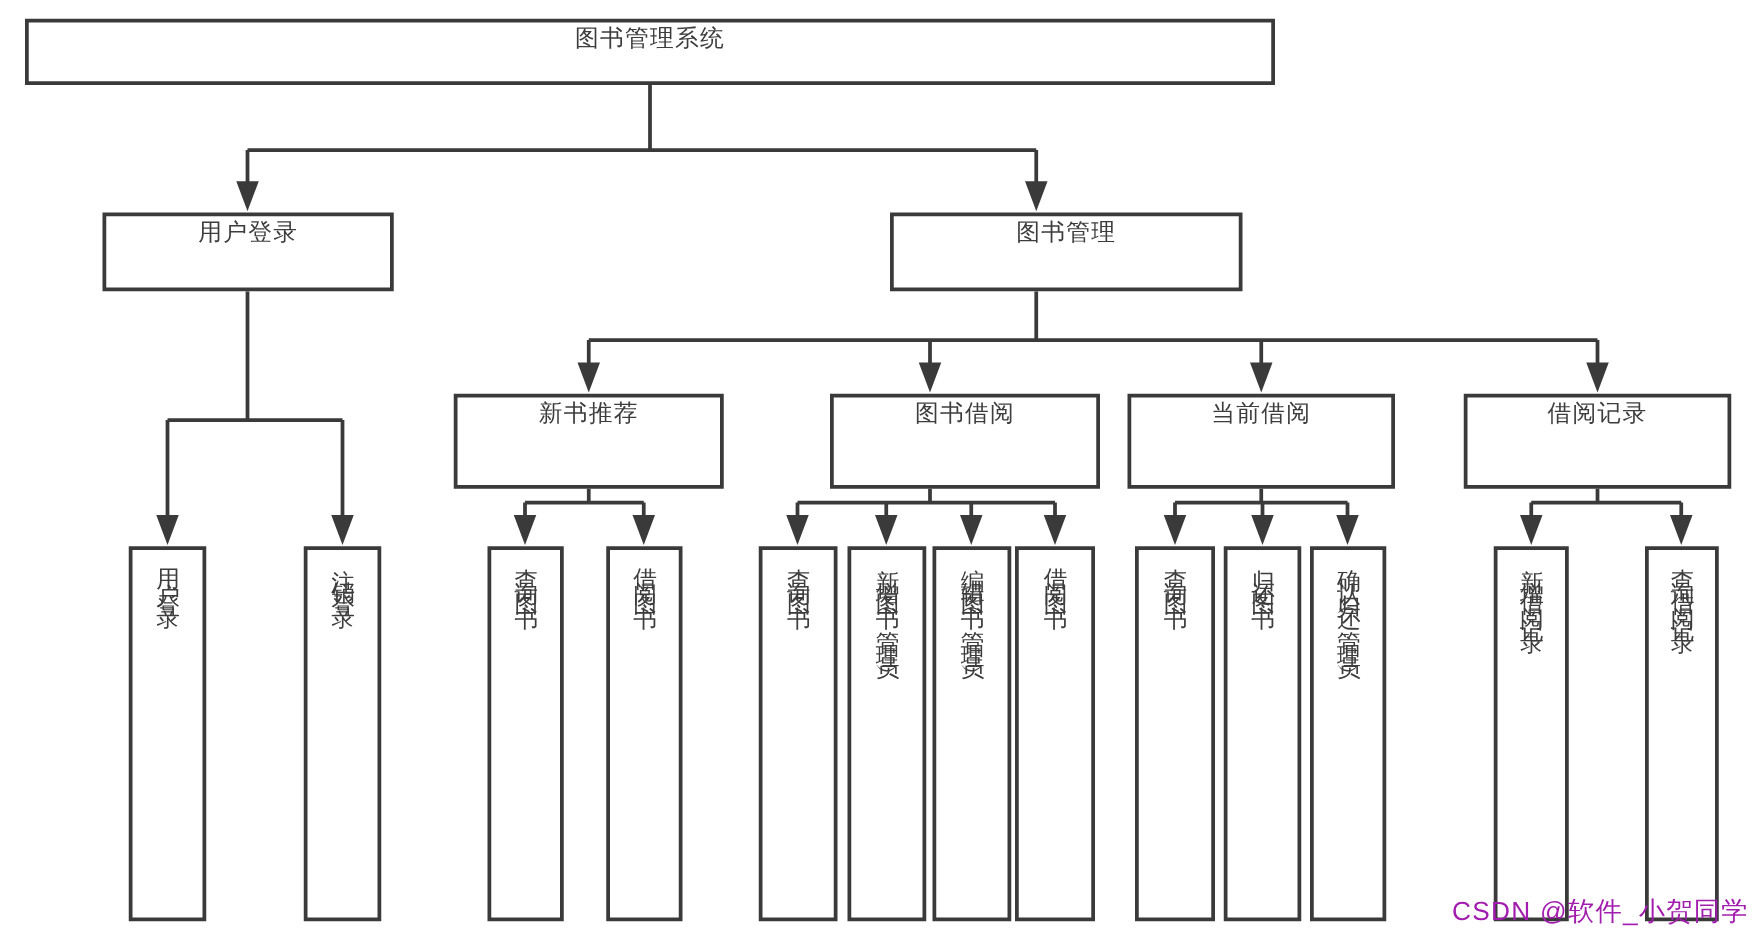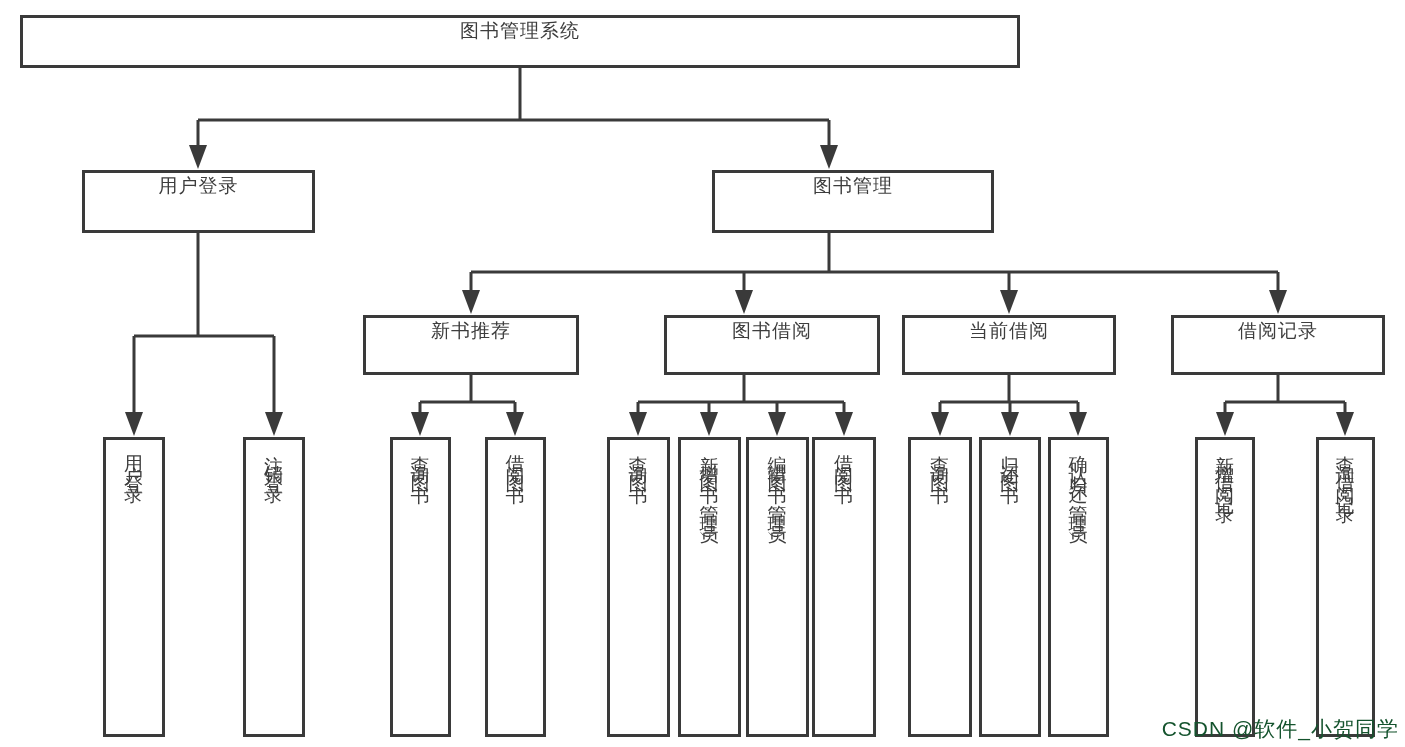--- a/index.html
+++ b/index.html
@@ -16,35 +16,35 @@
     box-sizing:border-box;
     border:3px solid #3a3a3a;
     background:#ffffff;
     display:flex;align-items:flex-start;justify-content:center;
     color:#3d3d3d;
     font-size:19px;
     letter-spacing:1px;
     z-index:2;
   }
   .lvl2{top:170px;height:63px;}
-  .lvl3{top:315px;height:60px;}
+  .lvl3{top:315px;height:76px;}
   .leaf{top:437px;height:300px;}
   .vtext{
     writing-mode:vertical-rl;
     text-orientation:mixed;
     letter-spacing:10px;
     font-size:19px;
     color:#3d3d3d;
     line-height:1;
   }
   .watermark{
     position:absolute;
     right:6px;bottom:4px;
     font-size:21px;
-    color:#14532d;
+    color:#a21caf;
     letter-spacing:1px;
     z-index:5;
     white-space:nowrap;
   }
 </style>
 </head>
 <body>
 
 <div class="stage">
 

